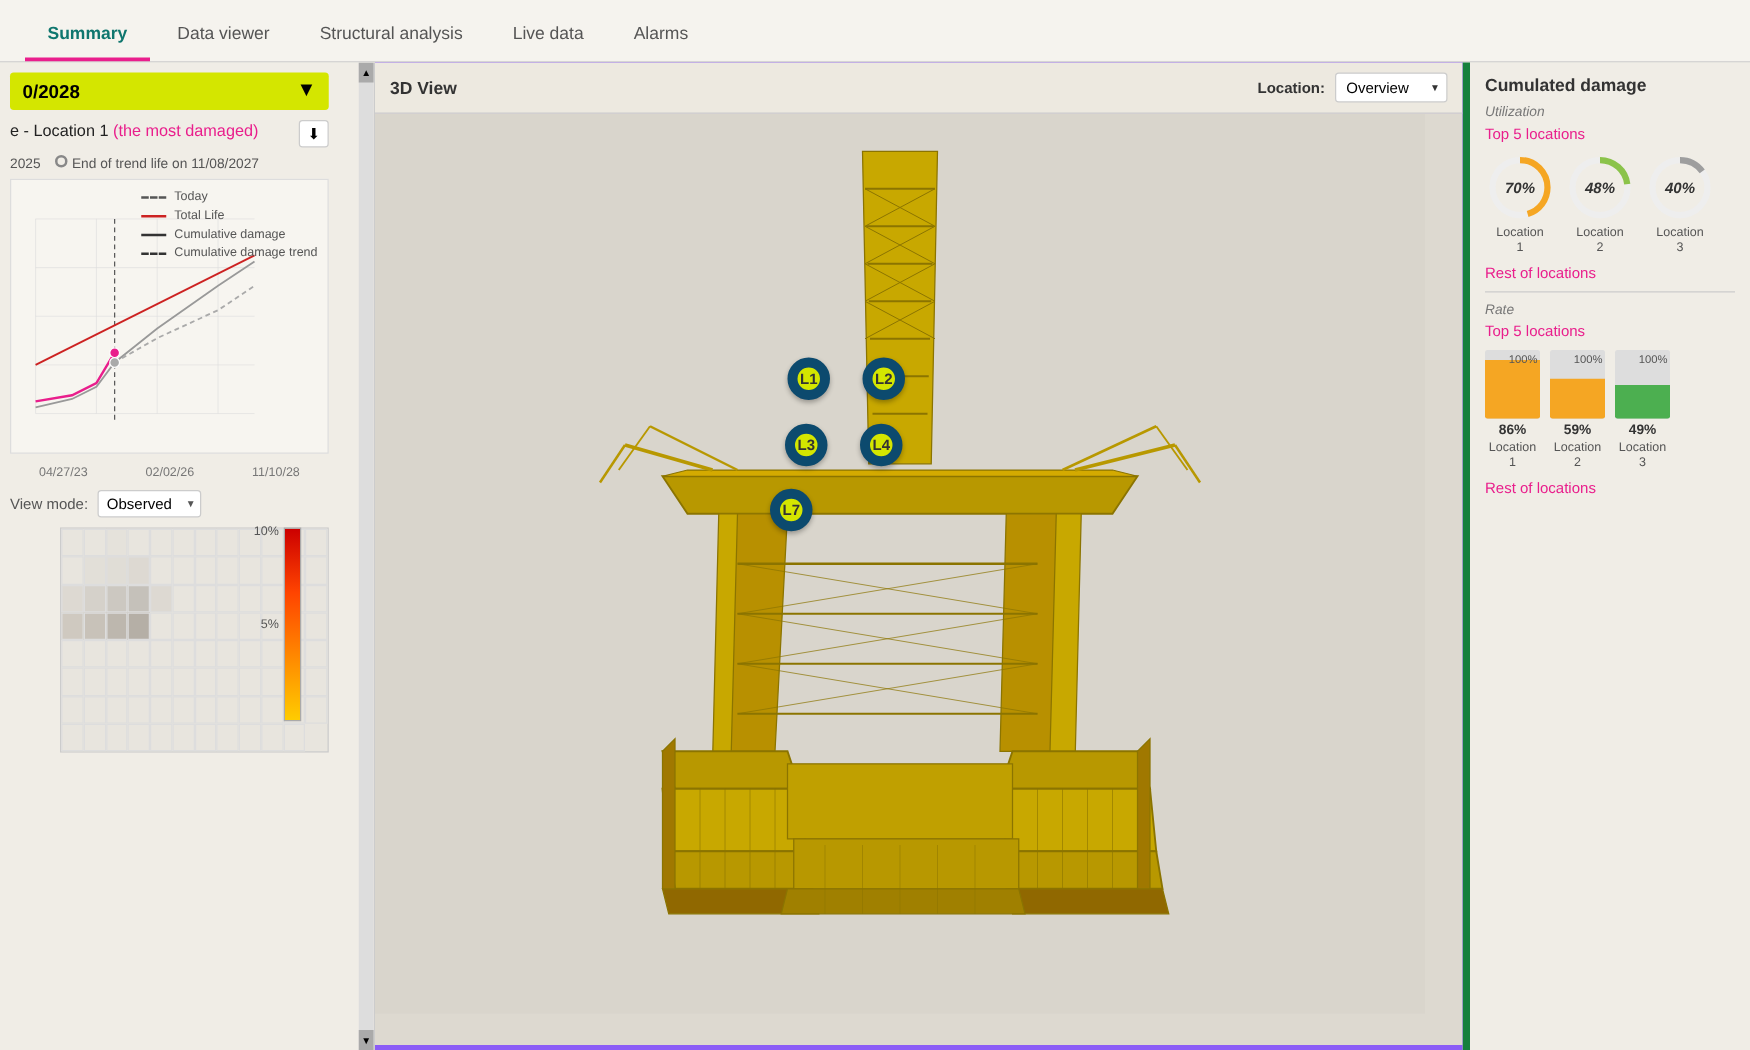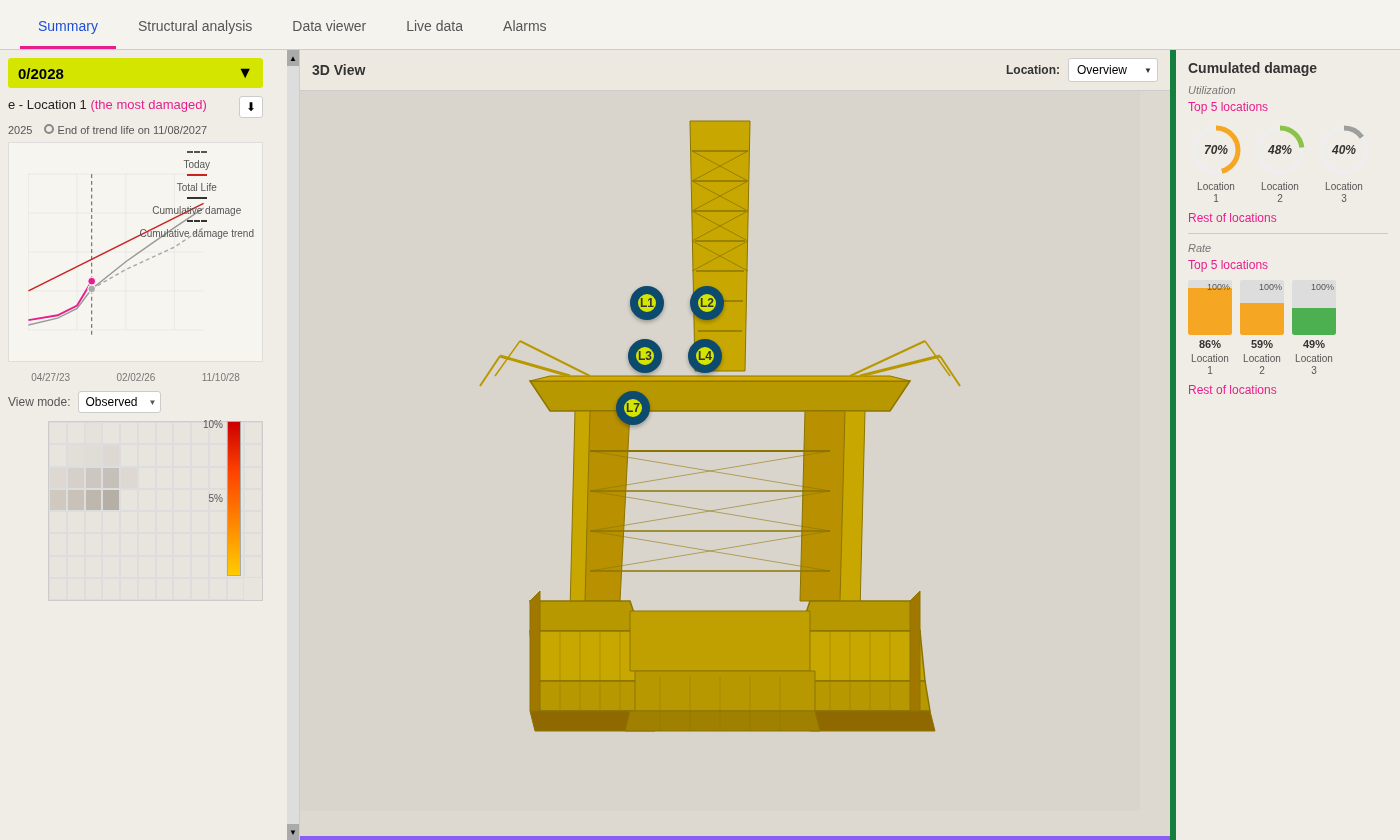--- a/index.html
+++ b/index.html
@@ -16,23 +16,23 @@
     }
     .nav-tab {
       padding: 12px 18px;
       cursor: pointer;
       color: #555;
       border-bottom: 3px solid transparent;
       font-size: 14px;
       margin-right: 4px;
     }
     .nav-tab.active {
-      color: #1d4ed8;
+      color: #0f766e;
       border-bottom: 3px solid #e91e8c;
-      font-weight: 400;
+      font-weight: 700;
     }
 
     
     .main-layout {
       display: flex;
       height: 790px;
     }
 
     
     .left-panel {
@@ -134,21 +134,20 @@
       right: 8px;
       top: 8px;
       font-size: 10px;
       color: #555;
     }
     .legend-item {
       display: flex;
       align-items: center;
       gap: 6px;
       margin-bottom: 4px;
-      flex-direction: column;
     }
     .legend-line-red { width: 20px; height: 2px; background: #cc2222; }
     .legend-line-solid { width: 20px; height: 2px; background: #333; }
     .legend-line-dashed { width: 20px; height: 0; border-top: 2px dashed #333; }
 
     
     .chart-svg { width: 100%; height: 100%; }
 
     .x-labels {
       display: flex;
@@ -396,22 +395,22 @@
       border: none;
       border-top: 1px solid #ccc;
       margin: 8px 0;
     }
   </style>
 </head>
 <body>
 
 <nav class="top-nav">
   <div class="nav-tab active">Summary</div>
+  <div class="nav-tab">Data viewer</div>
   <div class="nav-tab">Structural analysis</div>
-  <div class="nav-tab">Data viewer</div>
   <div class="nav-tab">Live data</div>
   <div class="nav-tab">Alarms</div>
 </nav>
 
 <div class="main-layout">
 
   <div class="left-panel">
     <div class="left-content">
 
       <div class="date-selector">

